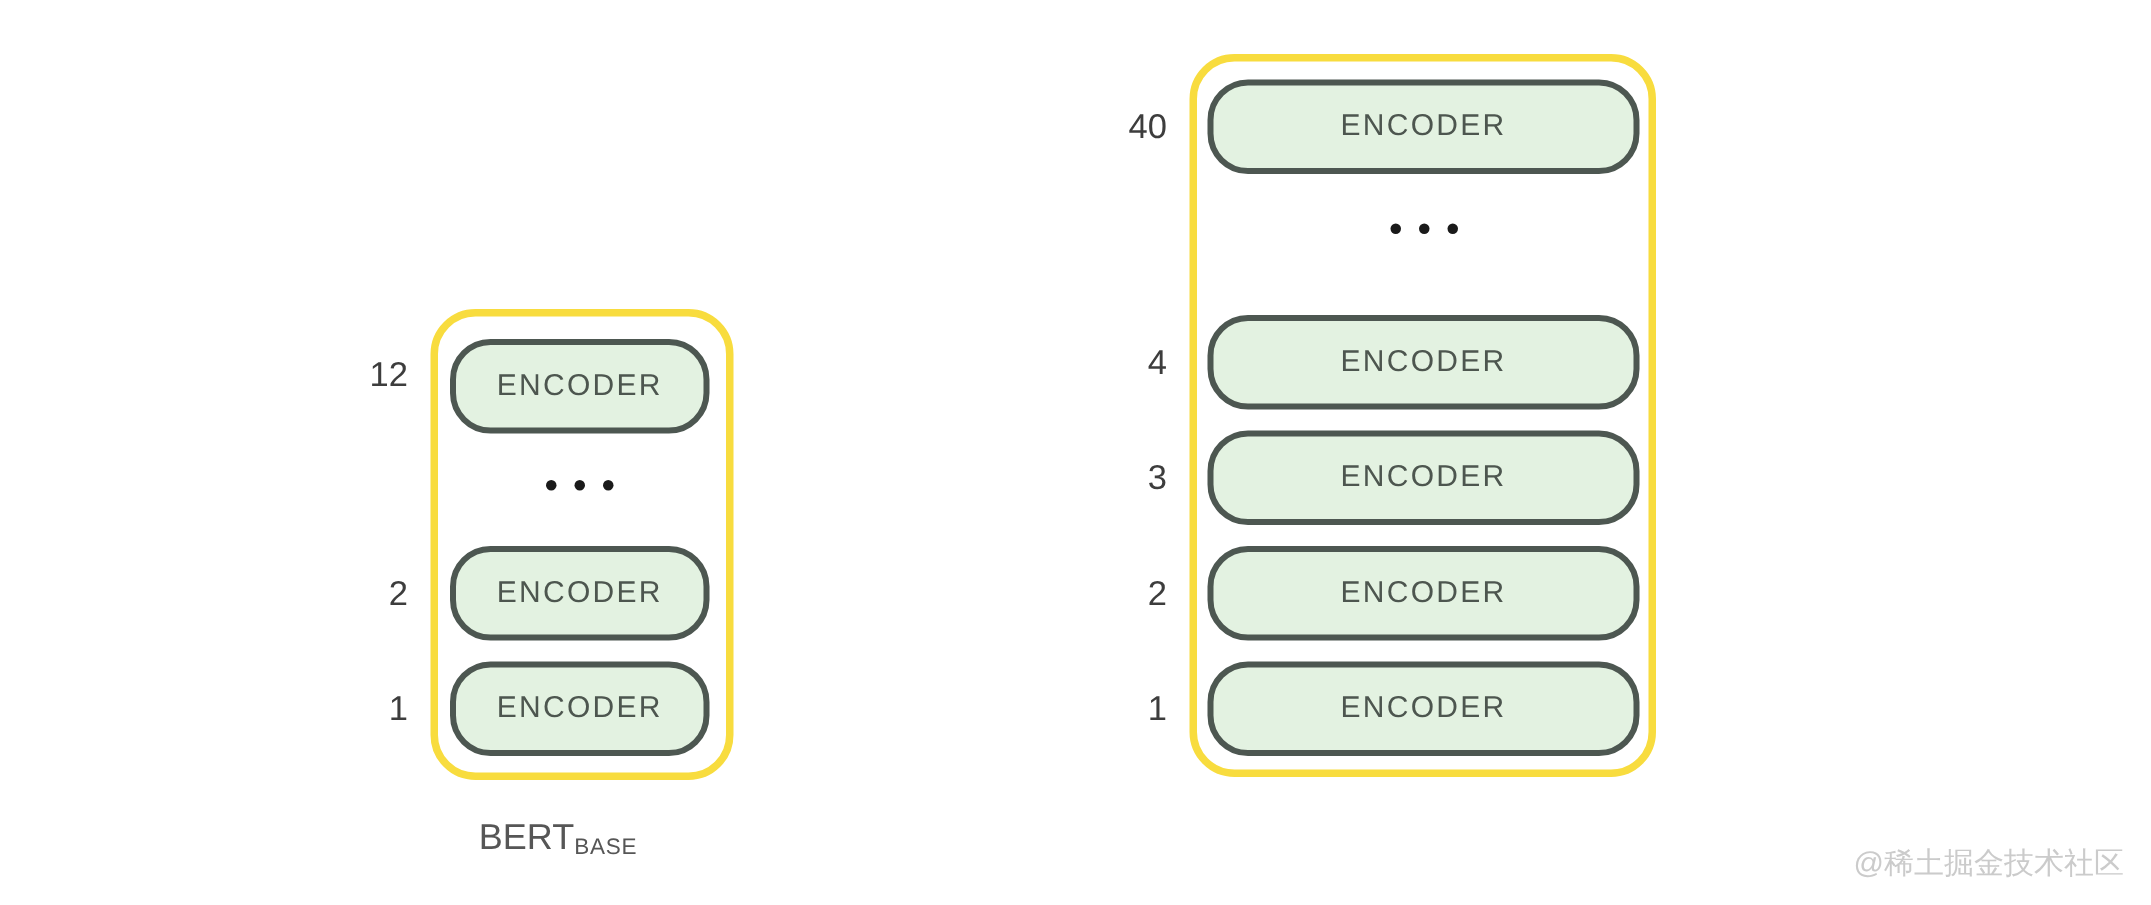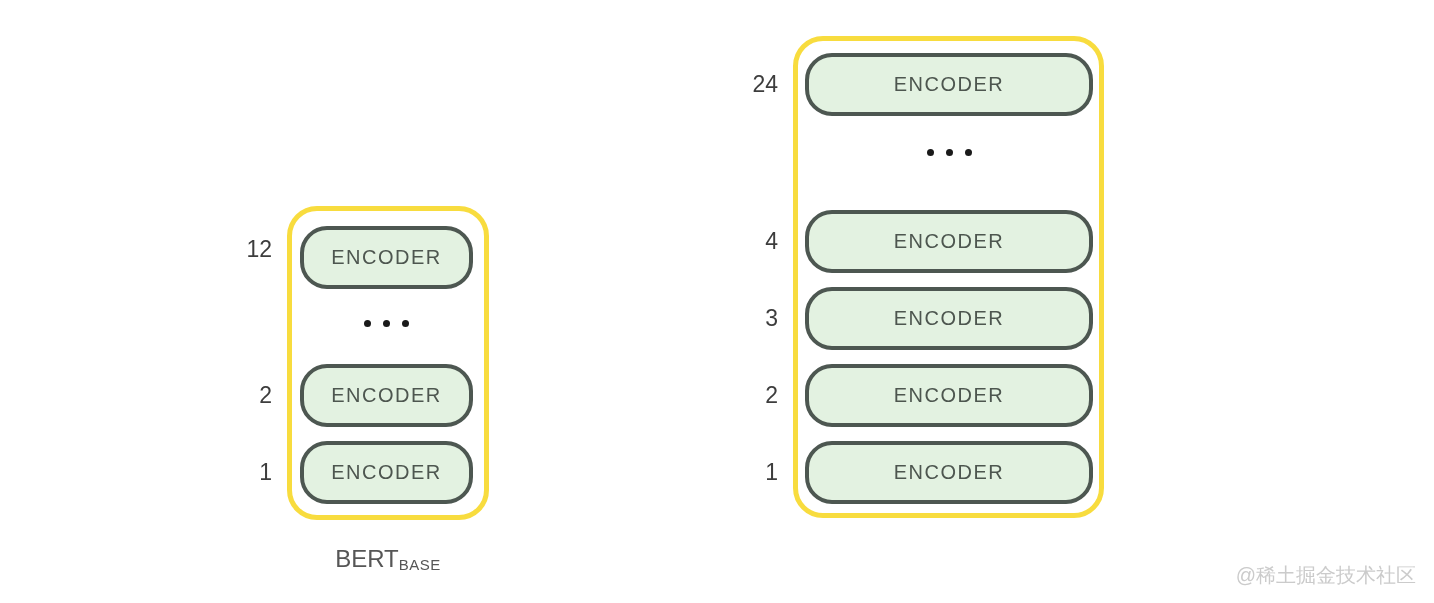--- a/index.html
+++ b/index.html
@@ -81,27 +81,27 @@
   <div class="row-number" style="left:228px; top:364px;">2</div>
   <div class="encoder-block" style="left:300px; top:364px; width:173px;">
     <span class="encoder-label">ENCODER</span>
   </div>
 
   <div class="row-number" style="left:228px; top:441px;">1</div>
   <div class="encoder-block" style="left:300px; top:441px; width:173px;">
     <span class="encoder-label">ENCODER</span>
   </div>
 
-  <div class="caption" style="left:286px; top:545px; width:204px;">
+  <div class="caption" style="left:270px; top:545px; width:204px;">
     <span>BERT</span><span class="sub">BASE</span>
   </div>
 
   <div class="outline-box" style="left:793px; top:36px; width:311px; height:482px;"></div>
 
-  <div class="row-number" style="left:734px; top:53px;">24</div>
+  <div class="row-number" style="left:734px; top:53px;">40</div>
   <div class="encoder-block" style="left:805px; top:53px; width:288px;">
     <span class="encoder-label">ENCODER</span>
   </div>
 
   <div class="ellipsis" style="left:805px; top:145px; width:288px;">
     <span class="dot"></span>
     <span class="dot"></span>
     <span class="dot"></span>
   </div>
 

